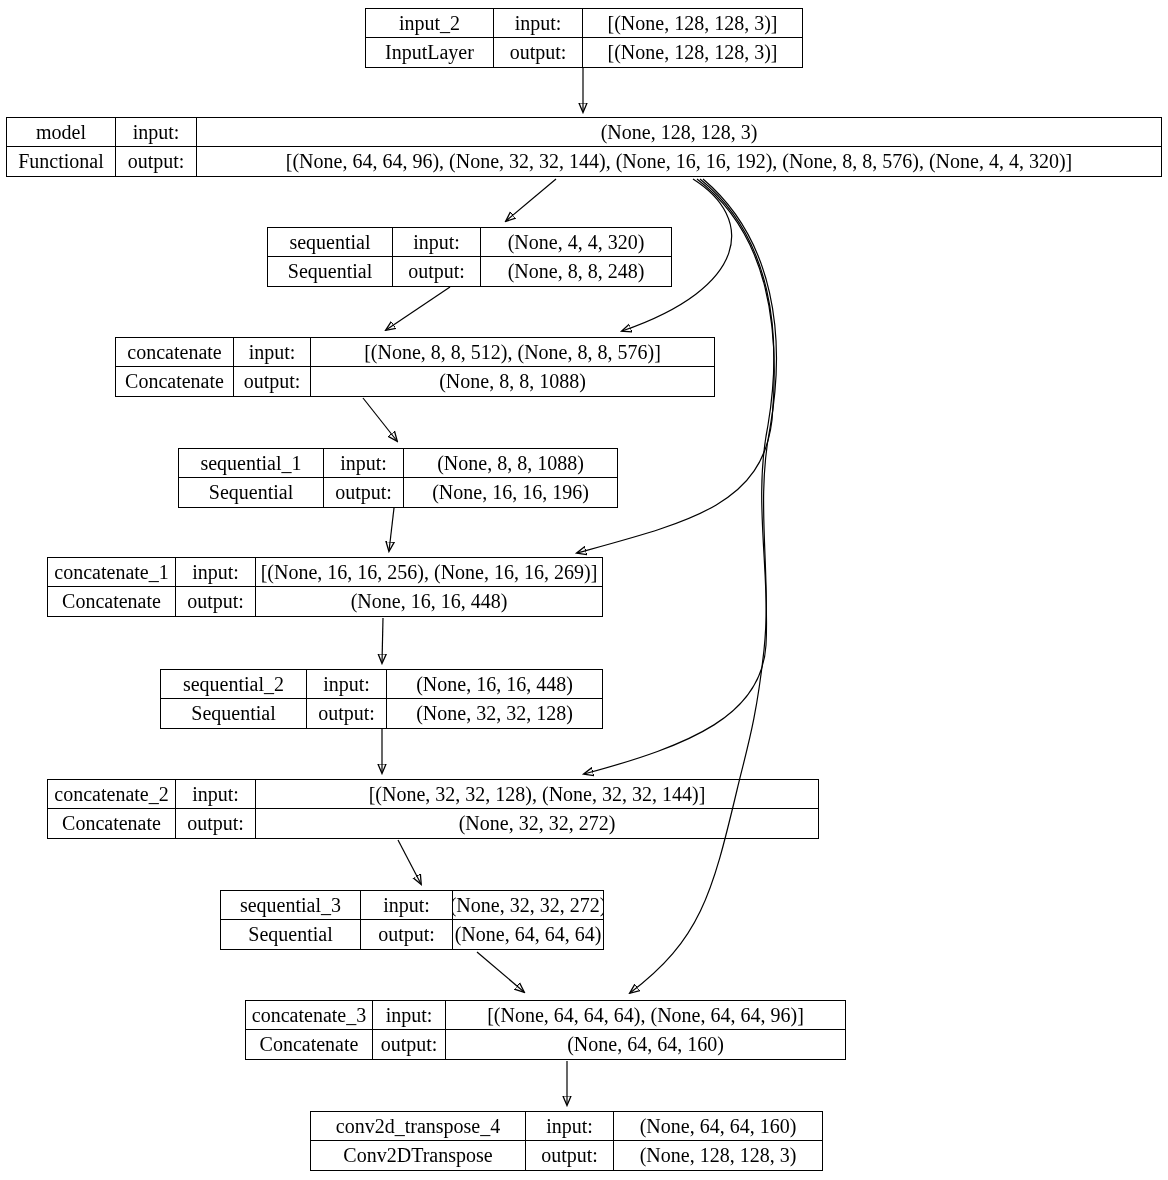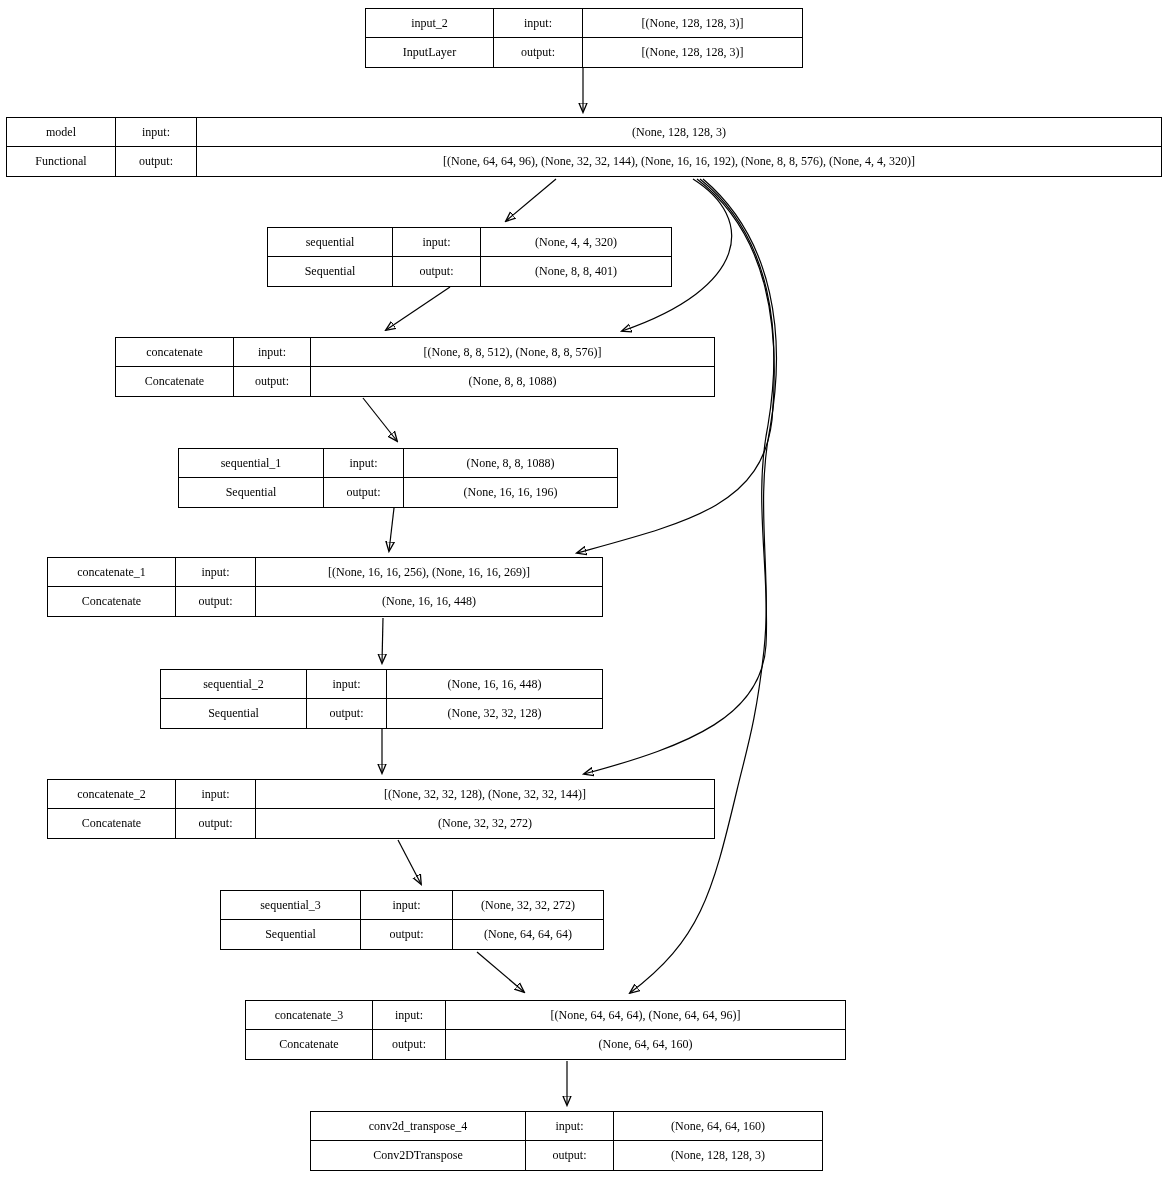--- a/index.html
+++ b/index.html
@@ -1,21 +1,21 @@
 <!DOCTYPE html>
 <html><head>
 <meta charset="utf-8">
 <style>
   html,body{margin:0;padding:0;background:#ffffff;}
   #canvas{
     position:relative;
     width:1168px;height:1180px;
     background:#ffffff;
     font-family:"Liberation Serif","DejaVu Serif",serif;
-    font-size:12px;
+    font-size:20px;
     color:#000000;
     border-radius:9px;
   }
   .node{
     position:absolute;
     display:grid;
     grid-auto-rows:29px;
     border:1px solid #000;
     background:#fff;
     box-sizing:border-box;
@@ -66,21 +66,21 @@
     <div class="cell">output:</div>
     <div class="cell">[(None, 64, 64, 96), (None, 32, 32, 144), (None, 16, 16, 192), (None, 8, 8, 576), (None, 4, 4, 320)]</div>
   </div>
 
   <div class="node" style="left:267px;top:227px;width:405px;grid-template-columns:125px 88px 1fr;">
     <div class="cell">sequential</div>
     <div class="cell">input:</div>
     <div class="cell">(None, 4, 4, 320)</div>
     <div class="cell">Sequential</div>
     <div class="cell">output:</div>
-    <div class="cell">(None, 8, 8, 401)</div>
+    <div class="cell">(None, 8, 8, 248)</div>
   </div>
 
   <div class="node" style="left:115px;top:337px;width:600px;grid-template-columns:118px 77px 1fr;">
     <div class="cell">concatenate</div>
     <div class="cell">input:</div>
     <div class="cell">[(None, 8, 8, 512), (None, 8, 8, 576)]</div>
     <div class="cell">Concatenate</div>
     <div class="cell">output:</div>
     <div class="cell">(None, 8, 8, 1088)</div>
   </div>
@@ -105,21 +105,21 @@
 
   <div class="node" style="left:160px;top:669px;width:443px;grid-template-columns:146px 80px 1fr;">
     <div class="cell">sequential_2</div>
     <div class="cell">input:</div>
     <div class="cell">(None, 16, 16, 448)</div>
     <div class="cell">Sequential</div>
     <div class="cell">output:</div>
     <div class="cell">(None, 32, 32, 128)</div>
   </div>
 
-  <div class="node" style="left:47px;top:779px;width:668px;grid-template-columns:128px 80px 1fr;">
+  <div class="node" style="left:47px;top:779px;width:772px;grid-template-columns:128px 80px 1fr;">
     <div class="cell">concatenate_2</div>
     <div class="cell">input:</div>
     <div class="cell">[(None, 32, 32, 128), (None, 32, 32, 144)]</div>
     <div class="cell">Concatenate</div>
     <div class="cell">output:</div>
     <div class="cell">(None, 32, 32, 272)</div>
   </div>
 
   <div class="node" style="left:220px;top:890px;width:384px;grid-template-columns:140px 92px 1fr;">
     <div class="cell">sequential_3</div>

